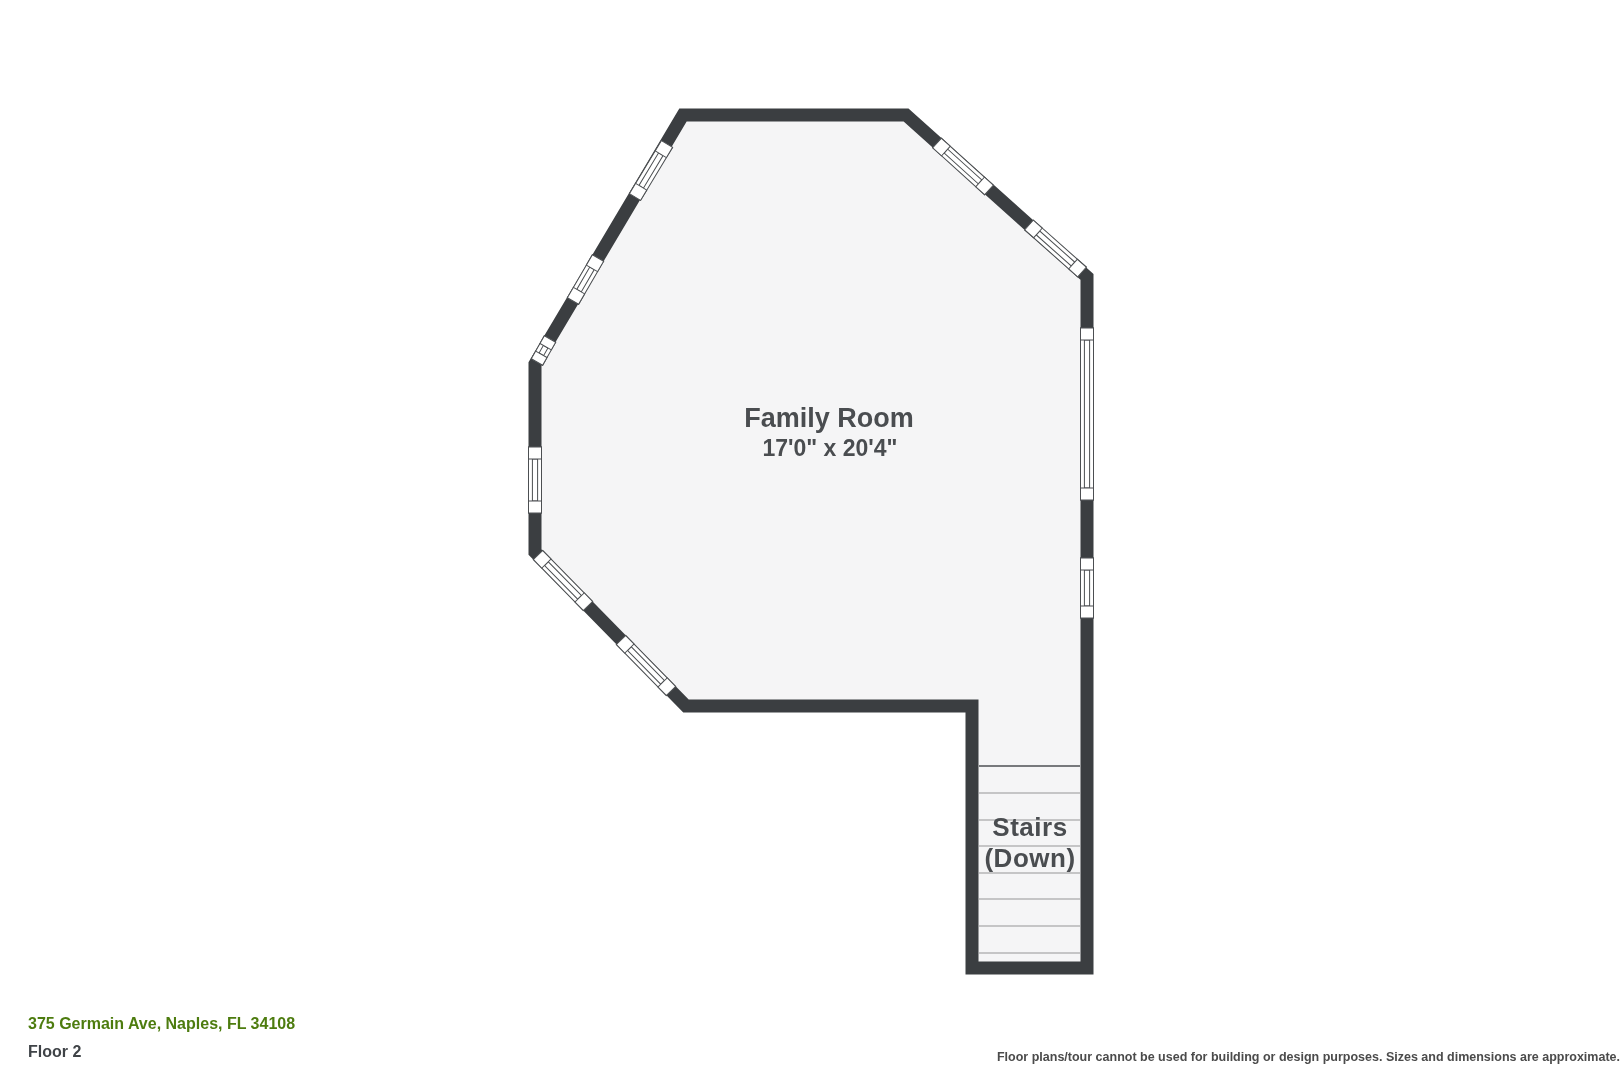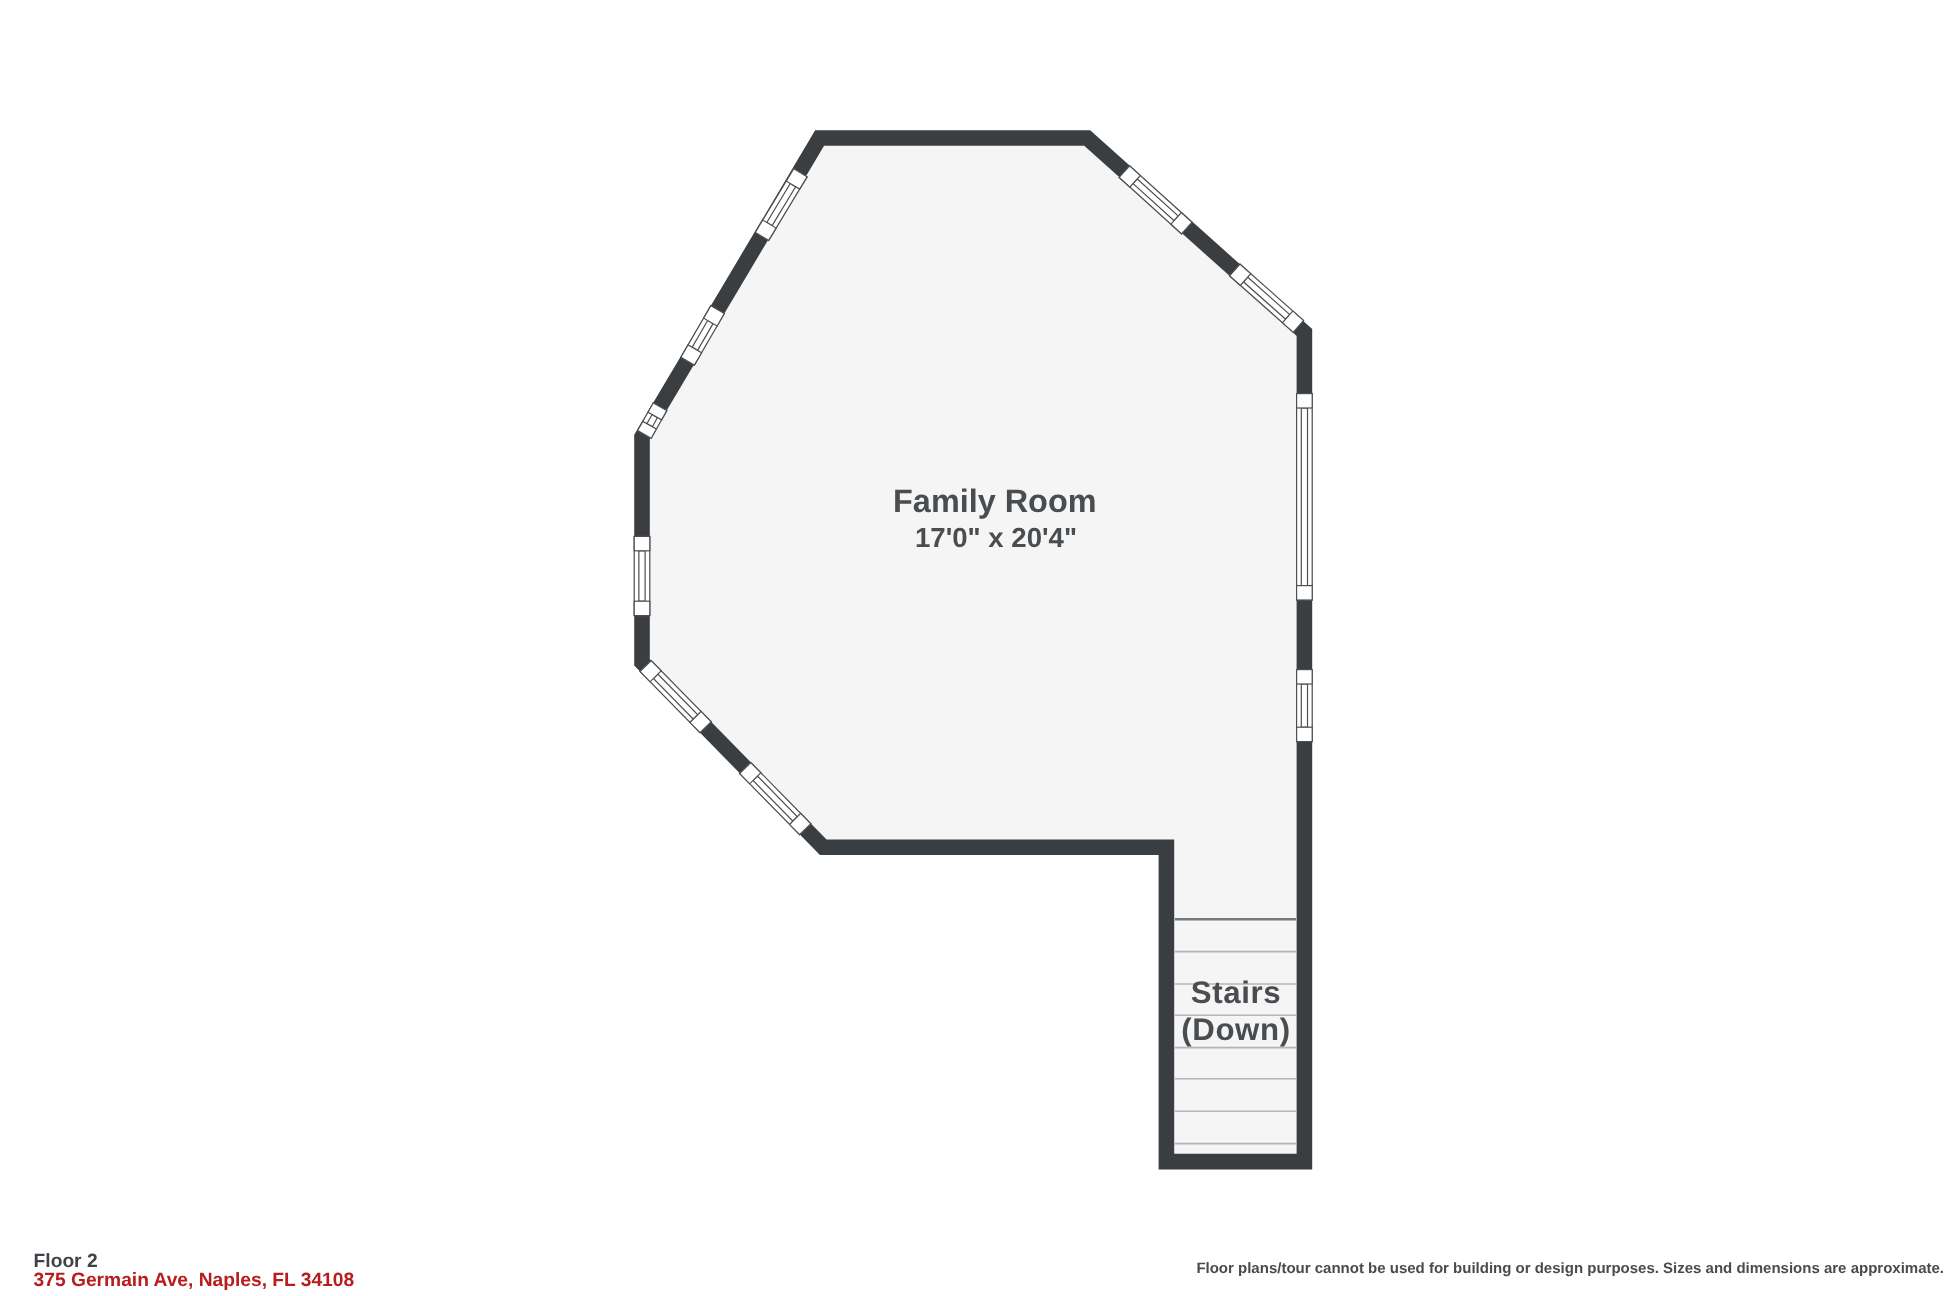--- a/index.html
+++ b/index.html
@@ -105,17 +105,17 @@
           <rect fill="#ffffff" stroke="#4c4f52" stroke-width="1" x="0" y="-6.5" width="12" height="13"></rect>
           <rect fill="#ffffff" stroke="#4c4f52" stroke-width="1" x="59.42128534267637" y="-6.5" width="12" height="13"></rect>
         </g>
       </g>
     <text class="t-room" x="829" y="427" text-anchor="middle" fill="#4a4d50">Family Room</text>
     <text class="t-dims" x="830" y="456" text-anchor="middle" fill="#4a4d50">17'0" x 20'4"</text>
     <text class="t-stairs" x="1030" y="836" text-anchor="middle" fill="#4a4d50">Stairs</text>
     <text class="t-stairs" x="1030" y="867" text-anchor="middle" fill="#4a4d50">(Down)</text>
   </svg>
 
-  <div class="footer-text addr" style="color: #b91c1c; margin-top: 44px;">375 Germain Ave, Naples, FL 34108</div>
+  <div class="footer-text addr" style="color: #4d7c0f;">375 Germain Ave, Naples, FL 34108</div>
   <div class="footer-text floor" style="color: rgb(63, 67, 71);">Floor 2</div>
   <div class="disclaimer" style="color: rgb(75, 75, 75);">Floor plans/tour cannot be used for building or design purposes. Sizes and dimensions are approximate.</div>
 
 </div>
 
 </body></html>

